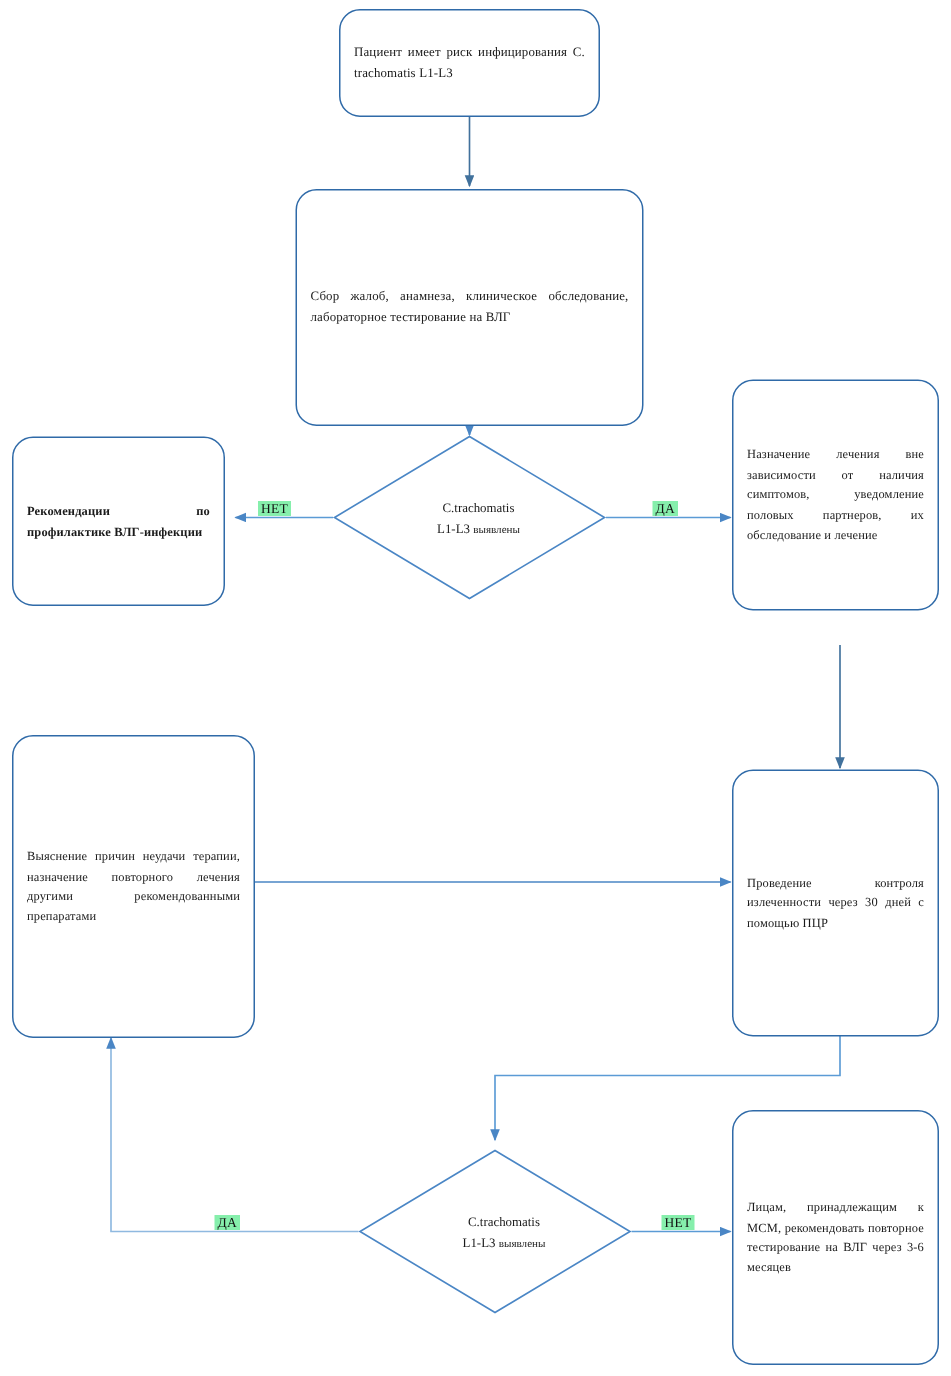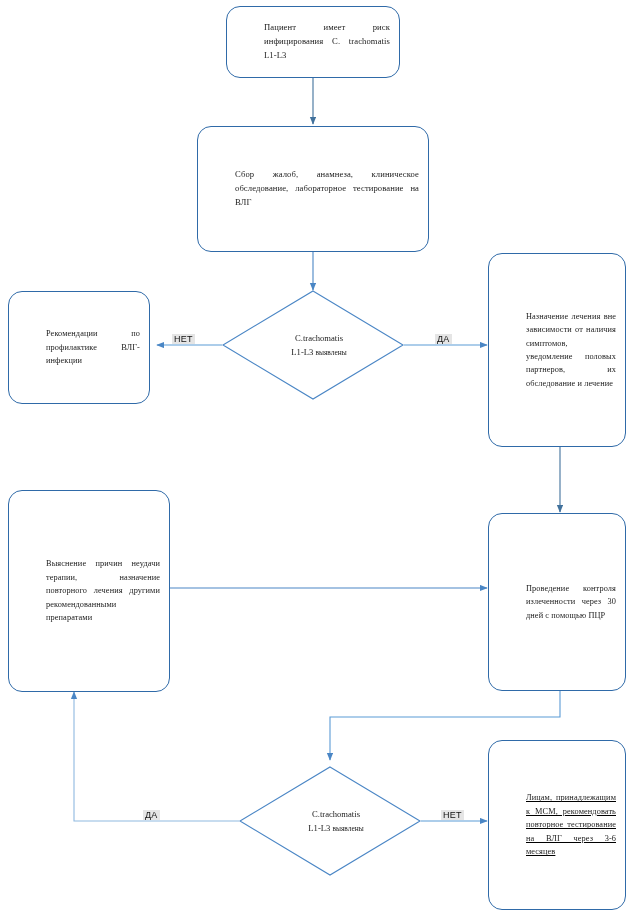--- a/index.html
+++ b/index.html
@@ -22,21 +22,20 @@
   }
   .node {
     position: absolute;
     box-sizing: border-box;
     border: 1.2px solid #2f6aa8;
     border-radius: 14px;
     background: #ffffff;
     display: flex;
     align-items: center;
     justify-content: flex-start;
-    padding-left: 28px;
   }
   .node .txt {
     width: 100%;
     padding: 0 9px;
     font-size: 8.3px;
     line-height: 1.62;
     color: #1a1a1a;
     text-align: justify;
     text-align-last: left;
     letter-spacing: 0.1px;
@@ -62,23 +61,23 @@
     text-align: center;
     white-space: nowrap;
     transform: translateX(6px);
   }
   .dtxt .sm { font-size: 7.4px; }
 
   .edge-label {
     position: absolute;
     font-size: 9px;
     color: #111111;
-    font-family: Liberation Sans, sans-serif;
+    font-family: Liberation Serif, serif;
     letter-spacing: 0.2px;
-    background: #e5e5e5;
+    background: #86efac;
     padding: 0 2px;
     white-space: nowrap;
   }
   svg.links {
     position: absolute;
     left: 0; top: 0;
     width: 634px;
     height: 917px;
     pointer-events: none;
   }
@@ -114,40 +113,40 @@
 
     <path d="M239,821 L74,821 L74,692" stroke="#8fb9e0" stroke-width="1.1" fill="none" marker-end="url(#ah)"></path>
 
     <path d="M421,821 L487,821" stroke="#5b9bd5" stroke-width="1.1" fill="none" marker-end="url(#ah)"></path>
   </svg>
 
   <div class="node" style="left:226px; top:6px; width:174px; height:72px;">
     <div class="txt wide">Пациент имеет риск инфицирования C. trachomatis L1-L3</div>
   </div>
 
-  <div class="node" style="left:197px; top:126px; width:232px; height:126px;">
+  <div class="node" style="left:197px; top:126px; width:232px; height:158px;">
     <div class="txt wide">Сбор жалоб, анамнеза, клиническое обследование, лабораторное тестирование на ВЛГ</div>
   </div>
 
   <div class="diamond-wrap" style="left:222px; top:290px; width:182px; height:110px;">
     <svg width="182" height="110">
       <polygon points="91,1 181,55 91,109 1,55" fill="#ffffff" stroke="#4a86c5" stroke-width="1.1"></polygon>
     </svg>
     <div class="dtxt">
       <span>C.trachomatis</span><br>
       <span>L1-L3</span>
       <span class="sm">выявлены</span>
     </div>
   </div>
 
-  <div class="node" style="left:8px; top:291px; width:142px; height:113px;">
+  <div class="node" style="left:8px; top:291px; width:142px; height:113px;font-weight:bold;">
     <div class="txt">Рекомендации по профилактике ВЛГ-инфекции</div>
   </div>
 
-  <div class="node" style="left:488px; top:253px; width:138px; height:194px;">
+  <div class="node" style="left:488px; top:253px; width:138px; height:154px;">
     <div class="txt">Назначение лечения вне зависимости от наличия симптомов, уведомление половых партнеров, их обследование и лечение</div>
   </div>
 
   <div class="node" style="left:8px; top:490px; width:162px; height:202px;">
     <div class="txt">Выяснение причин неудачи терапии, назначение повторного лечения другими рекомендованными препаратами</div>
   </div>
 
   <div class="node" style="left:488px; top:513px; width:138px; height:178px;">
     <div class="txt">Проведение контроля излеченности через 30 дней с помощью ПЦР</div>
   </div>
@@ -156,21 +155,21 @@
     <svg width="182" height="110">
       <polygon points="91,1 181,55 91,109 1,55" fill="#ffffff" stroke="#4a86c5" stroke-width="1.1"></polygon>
     </svg>
     <div class="dtxt">
       <span>C.trachomatis</span><br>
       <span>L1-L3</span>
       <span class="sm">выявлены</span>
     </div>
   </div>
 
-  <div class="node" style="left:488px; top:740px; width:138px; height:170px;text-decoration:underline;">
+  <div class="node" style="left:488px; top:740px; width:138px; height:170px;">
     <div class="txt">Лицам, принадлежащим к МСМ, рекомендовать повторное тестирование на ВЛГ через 3-6 месяцев</div>
   </div>
 
   <span class="edge-label" style="left:172px; top:334px;">НЕТ</span>
 
   <span class="edge-label" style="left:435px; top:334px;">ДА</span>
 
   <span class="edge-label" style="left:143px; top:810px;">ДА</span>
 
   <span class="edge-label" style="left:441px; top:810px;">НЕТ</span>

